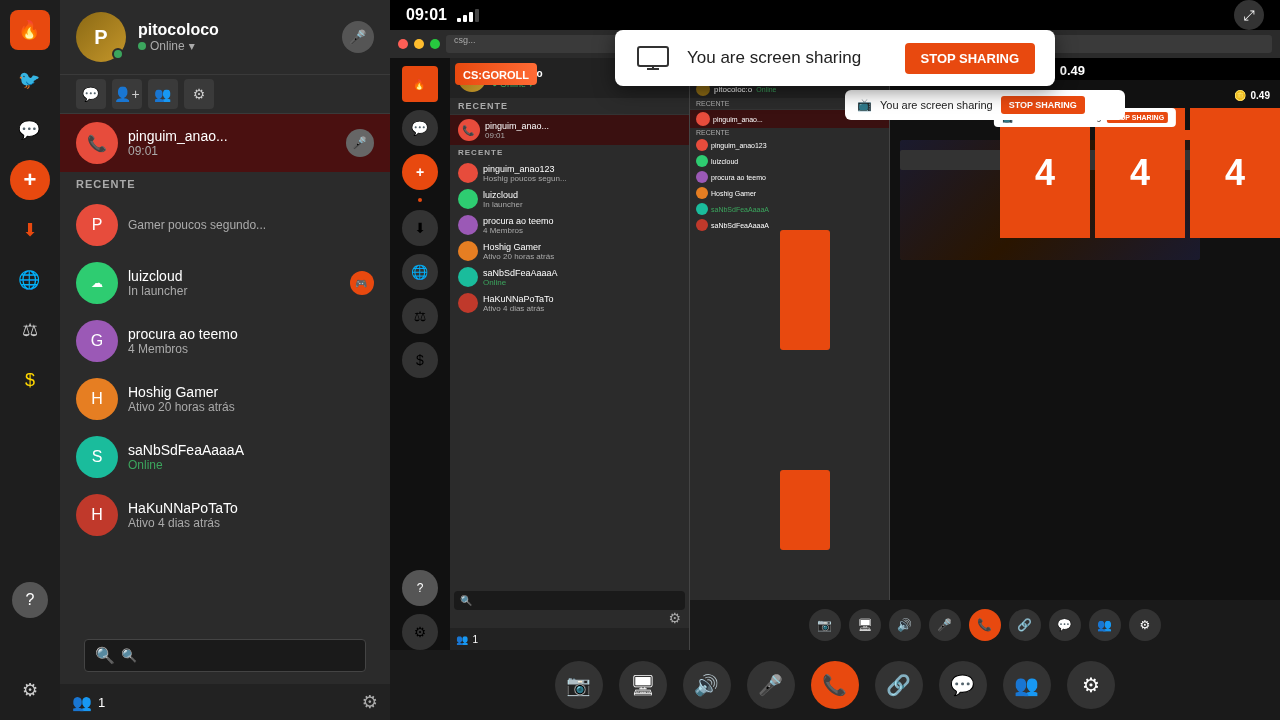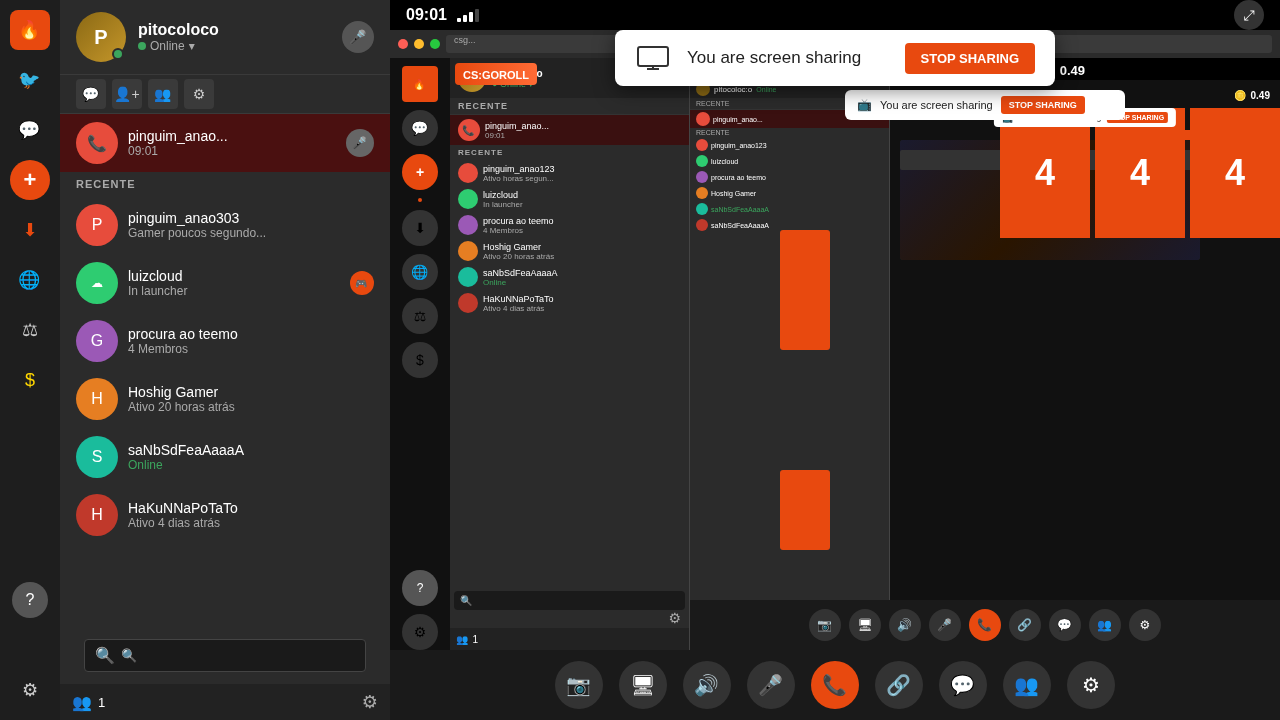--- a/index.html
+++ b/index.html
@@ -287,21 +287,20 @@
     <div style="width:28px;height:28px;border-radius:50%;background:#666;display:flex;align-items:center;justify-content:center;font-size:12px;cursor:pointer;">🎤</div>
   </div>
 
   <div class="section-label">RECENTE</div>
 
   <div>
 
     <div class="friend-item">
       <div class="friend-avatar" style="background:#e74c3c;">P</div>
       <div class="friend-info">
-        <div class="friend-name">pinguim_anao303</div>
         <div class="friend-status">Gamer poucos segundo...</div>
       </div>
     </div>
 
     <div class="friend-item">
       <div class="friend-avatar" style="background:#2ecc71;font-size:12px;">☁</div>
       <div class="friend-info">
         <div class="friend-name">luizcloud</div>
         <div class="friend-status">In launcher</div>
       </div>
@@ -428,21 +427,21 @@
             <div>
               <div style="font-size:9px;color:white;">pinguim_anao...</div>
               <div style="font-size:8px;color:#aaa;">09:01</div>
             </div>
           </div>
           <div style="padding:3px 8px;font-size:8px;color:#aaa;text-transform:uppercase;letter-spacing:1px;font-weight:bold;">RECENTE</div>
           <div style="display:flex;align-items:center;gap:5px;padding:3px 8px;">
             <div style="width:20px;height:20px;border-radius:50%;background:#e74c3c;flex-shrink:0;"></div>
             <div>
               <div style="font-size:9px;color:white;">pinguim_anao123</div>
-              <div style="font-size:8px;color:#aaa;">Ativo horas segun...</div>
+              <div style="font-size:8px;color:#aaa;">Hoshig poucos segun...</div>
             </div>
           </div>
           <div style="display:flex;align-items:center;gap:5px;padding:3px 8px;">
             <div style="width:20px;height:20px;border-radius:50%;background:#2ecc71;flex-shrink:0;"></div>
             <div>
               <div style="font-size:9px;color:white;">luizcloud</div>
               <div style="font-size:8px;color:#aaa;">In launcher</div>
             </div>
           </div>
           <div style="display:flex;align-items:center;gap:5px;padding:3px 8px;">

